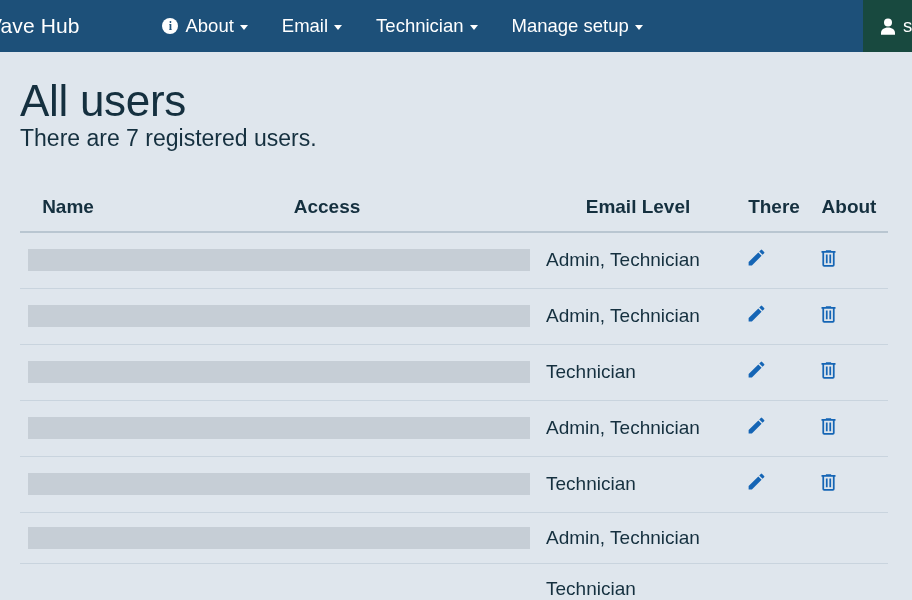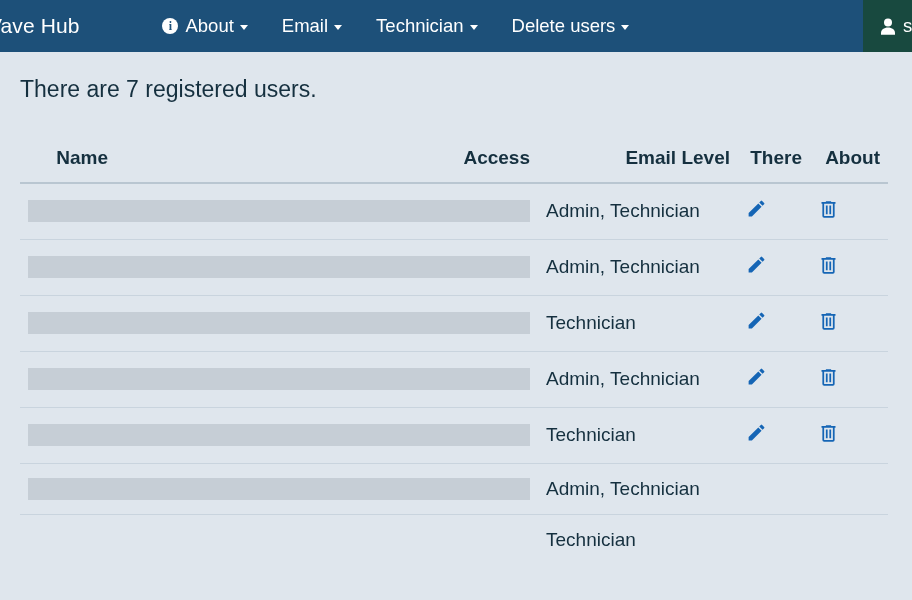--- a/index.html
+++ b/index.html
@@ -112,34 +112,33 @@
     color: #15303f;
     letter-spacing: -.3px;
     margin-top: 25px;
     line-height: 1.1;
   }
 
   .page-subtitle {
     font-size: 23px;
     font-weight: 400;
     color: #15303f;
-    margin-top: 24px;
     line-height: 1.2;
   }
 
   
   .users-table {
     width: 868px;
     border-collapse: collapse;
     margin-top: 43px;
     table-layout: fixed;
   }
 
   .users-table th {
-    text-align: right;
+    text-align: center;
     font-size: 19px;
     font-weight: 700;
     color: #15303f;
     padding: 0 8px 13px 8px;
     border-bottom: 2px solid #b9c6d1;
     vertical-align: bottom;
   }
 
   .users-table td {
     padding: 14px 8px;
@@ -201,39 +200,40 @@
       <span class="nav-label">Email</span>
       <span class="caret"></span>
     </a>
 
     <a class="nav-item">
       <span class="nav-label">Technician</span>
       <span class="caret"></span>
     </a>
 
     <a class="nav-item">
-      <span class="nav-label">Delete users</span>
+      <span class="nav-label">Manage setup</span>
       <span class="caret"></span>
     </a>
 
 
   </nav>
 
   <div class="user-area">
     <svg class="user-icon" width="16" height="17" viewBox="0 0 16 17" fill="#ffffff">
       <circle cx="8" cy="4.4" r="4"></circle>
       <path d="M8 9.4c-4 0-7 2.4-7 5.4v2h14v-2c0-3-3-5.4-7-5.4z"></path>
     </svg>
     <span>se</span>
   </div>
 
 </div>
 
 <main class="page">
 
+  <h1 class="page-title">All users</h1>
   <p class="page-subtitle">There are 7 registered users.</p>
 
   <table class="users-table">
     <colgroup>
       <col class="col-name">
       <col class="col-email">
       <col class="col-access">
       <col class="col-edit">
       <col class="col-delete">
     </colgroup>

